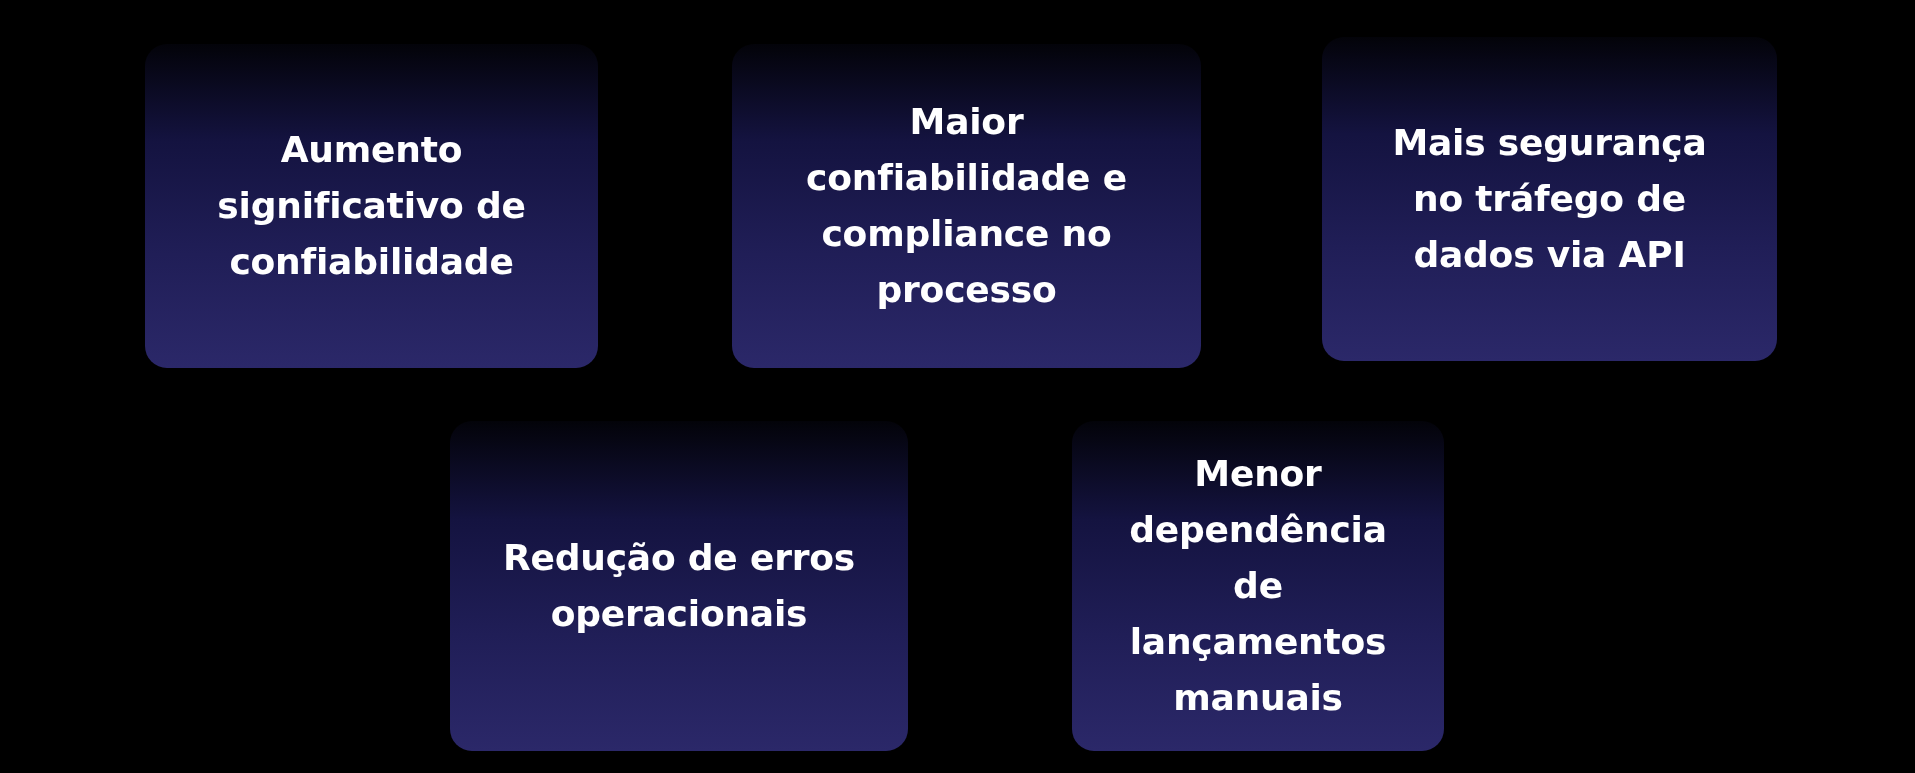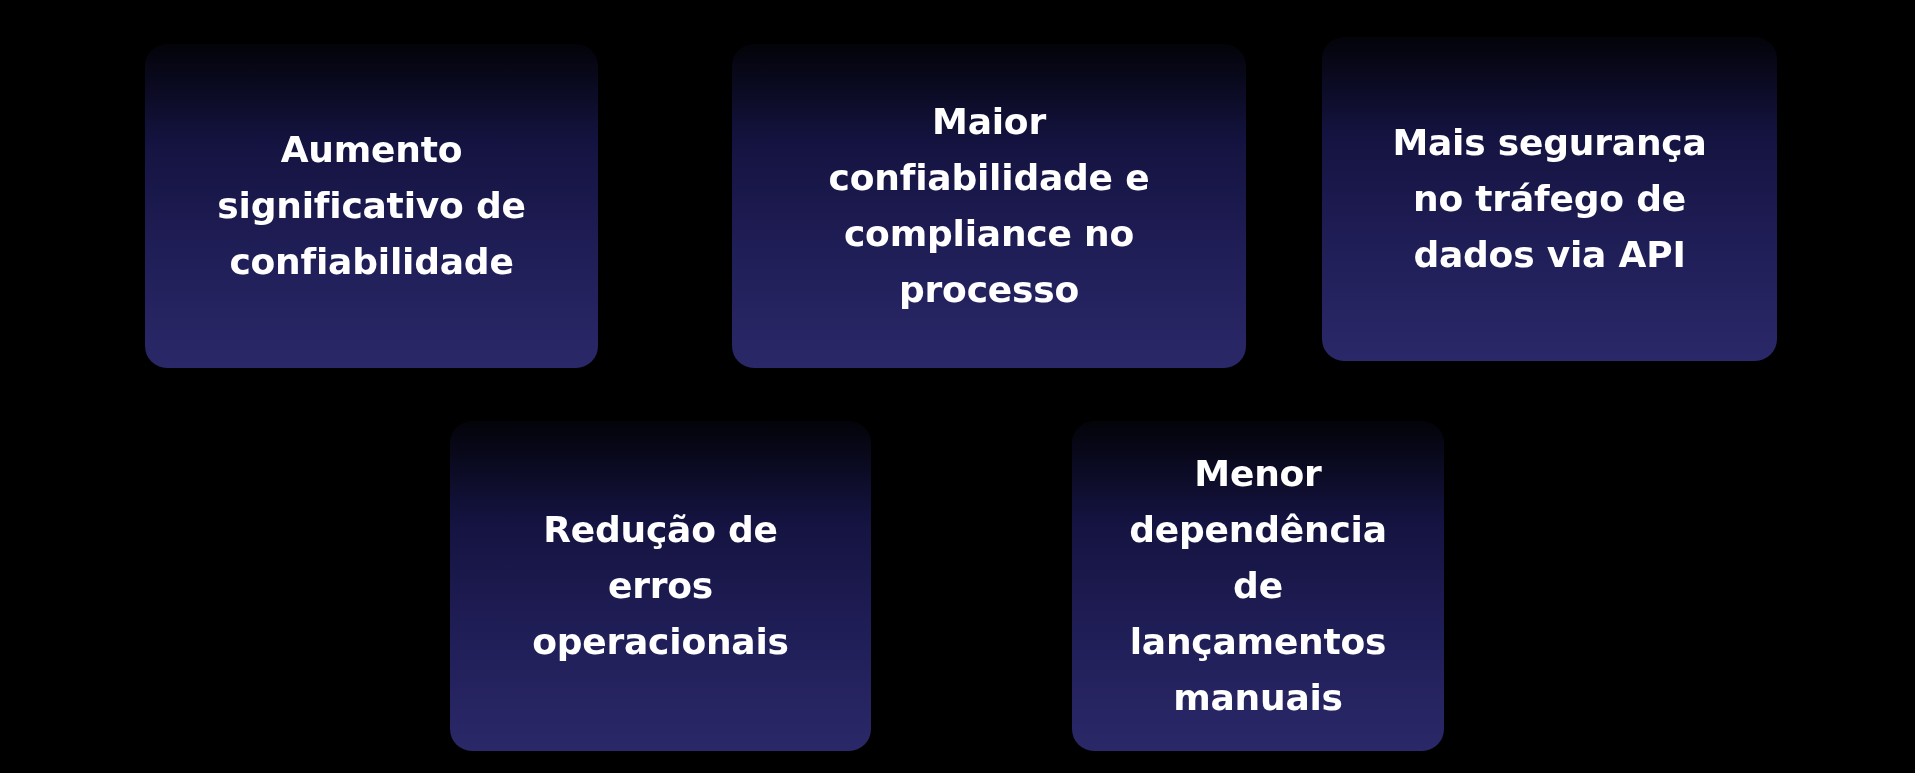--- a/index.html
+++ b/index.html
@@ -40,23 +40,23 @@
     font-weight: 700;
     font-size: 36px;
     line-height: 56px;
     letter-spacing: -0.2px;
     color: var(--text-color);
     text-align: center;
     white-space: pre-line;
     padding: 0 38px;
   }
   .card-produtividade { left: 145px;  top: 44px;  width: 453px; height: 324px; }
-  .card-confiabilidade{ left: 732px;  top: 44px;  width: 514px; height: 324px; }
+  .card-confiabilidade{ left: 732px;  top: 44px;  width: 469px; height: 324px; }
   .card-seguranca     { left: 1322px; top: 37px;  width: 455px; height: 324px; }
-  .card-reducao-erros { left: 450px;  top: 421px; width: 421px; height: 330px; }
+  .card-reducao-erros { left: 450px;  top: 421px; width: 458px; height: 330px; }
   .card-dependencia   { left: 1072px; top: 421px; width: 372px; height: 330px; }
 </style>
 </head>
 <body>
 
 <div class="canvas">
 
   <div class="card card-produtividade">
     <p class="card-text">Aumento
 significativo de

